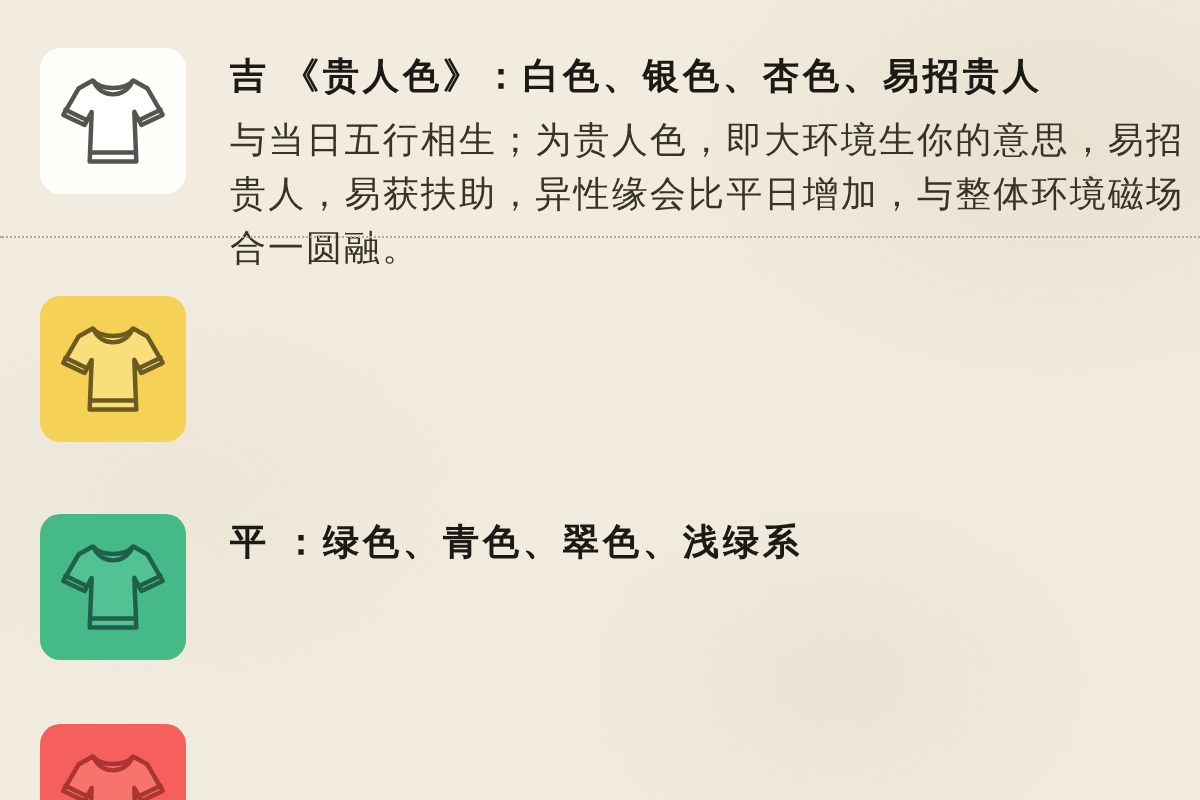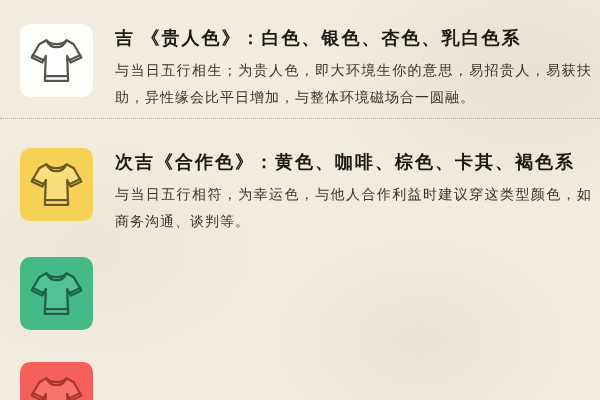--- a/index.html
+++ b/index.html
@@ -38,21 +38,21 @@
   .sec-title{
     font-size:18px;
     font-weight:700;
     letter-spacing:2px;
     line-height:21px;
     color:#1c1a14;
     white-space:nowrap;
   }
   .sec-body{
     margin-top:8px;
-    font-size:14px;
+    font-size:18px;
     letter-spacing:1px;
     line-height:27px;
     color:#373329;
     text-align:justify;
   }
   .divider{
     position:absolute;
     left:0;top:118px;
     width:600px;height:0;
     border-top:1.5px dotted #b3a995;
@@ -70,60 +70,57 @@
         <g fill="none" stroke-width="2.2" stroke-linejoin="round" stroke-linecap="round" stroke="#56544e">
           <path d="M26 16 C30 21 42 21 46 16 L53 20 L60.5 33 L50 38 L46.5 31.5 L47.5 56 L24.5 56 L25.5 31.5 L22 38 L11.5 33 L19 20 Z" fill="#ffffff"></path>
           <path d="M26.5 16.5 C30 25 42 25 45.5 16.5"></path>
           <path d="M12.5 30.5 L23 35.5"></path>
           <path d="M59.5 30.5 L49 35.5"></path>
           <path d="M25 51.5 L47 51.5"></path>
         </g>
       </svg>
     </div>
     <div class="text-col">
-      <div class="sec-title">吉 《贵人色》：白色、银色、杏色、乳白色系</div>
+      <div class="sec-title">吉 《贵人色》：白色、银色、杏色、易招贵人</div>
       <div class="sec-body">与当日五行相生；为贵人色，即大环境生你的意思，易招贵人，易获扶助，异性缘会比平日增加，与整体环境磁场合一圆融。</div>
     </div>
   </div>
 
   <div class="divider"></div>
 
   <div class="section sec-2">
     <div class="icon-wrap">
       <svg viewBox="0 0 72 72">
         <rect x="0" y="0" width="72" height="72" rx="10" fill="#f5d156"></rect>
         <g fill="none" stroke-width="2.2" stroke-linejoin="round" stroke-linecap="round" stroke="#6d5a20">
           <path d="M26 16 C30 21 42 21 46 16 L53 20 L60.5 33 L50 38 L46.5 31.5 L47.5 56 L24.5 56 L25.5 31.5 L22 38 L11.5 33 L19 20 Z" fill="#f8df7c"></path>
           <path d="M26.5 16.5 C30 25 42 25 45.5 16.5"></path>
           <path d="M12.5 30.5 L23 35.5"></path>
           <path d="M59.5 30.5 L49 35.5"></path>
           <path d="M25 51.5 L47 51.5"></path>
         </g>
       </svg>
     </div>
-    <div class="text-col">
-      <div class="sec-title">次吉《合作色》：黄色、咖啡、棕色、卡其、褐色系</div>
-      <div class="sec-body">与当日五行相符，为幸运色，与他人合作利益时建议穿这类型颜色，如商务沟通、谈判等。</div>
-    </div>
   </div>
 
   <div class="section sec-3">
     <div class="icon-wrap">
       <svg viewBox="0 0 72 72">
         <rect x="0" y="0" width="72" height="72" rx="10" fill="#46b988"></rect>
         <g fill="none" stroke-width="2.2" stroke-linejoin="round" stroke-linecap="round" stroke="#1e6049">
           <path d="M26 16 C30 21 42 21 46 16 L53 20 L60.5 33 L50 38 L46.5 31.5 L47.5 56 L24.5 56 L25.5 31.5 L22 38 L11.5 33 L19 20 Z" fill="#52c193"></path>
           <path d="M26.5 16.5 C30 25 42 25 45.5 16.5"></path>
           <path d="M12.5 30.5 L23 35.5"></path>
           <path d="M59.5 30.5 L49 35.5"></path>
           <path d="M25 51.5 L47 51.5"></path>
         </g>
       </svg>
     </div>
     <div class="text-col">
+      <div class="sec-title">平 ：绿色、青色、翠色、浅绿系</div>
     </div>
   </div>
 
   <div class="section sec-4">
     <div class="icon-wrap">
       <svg viewBox="0 0 72 72">
         <rect x="0" y="0" width="72" height="72" rx="10" fill="#f55f5c"></rect>
         <g fill="none" stroke-width="2.2" stroke-linejoin="round" stroke-linecap="round" stroke="#ab3530">
           <path d="M26 16 C30 21 42 21 46 16 L53 20 L60.5 33 L50 38 L46.5 31.5 L47.5 56 L24.5 56 L25.5 31.5 L22 38 L11.5 33 L19 20 Z" fill="#f7736e"></path>
           <path d="M26.5 16.5 C30 25 42 25 45.5 16.5"></path>

